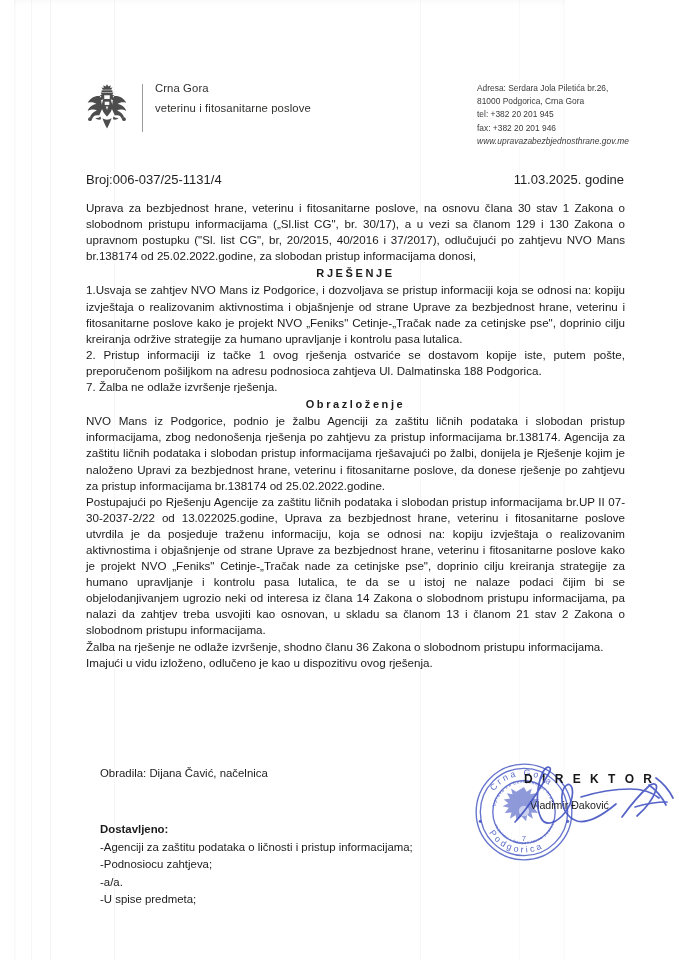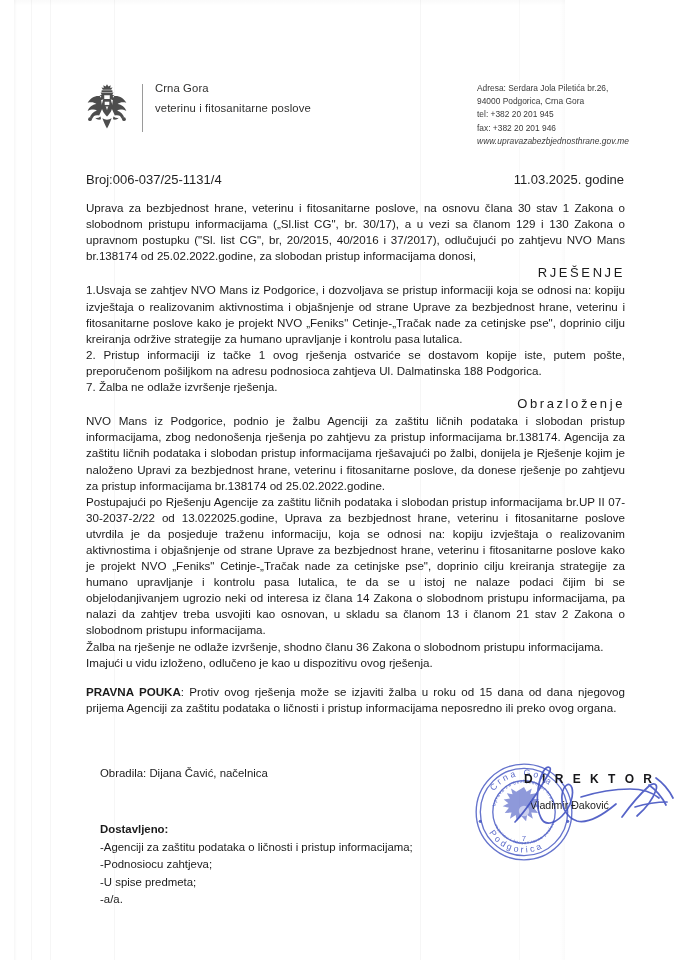--- a/index.html
+++ b/index.html
@@ -113,25 +113,25 @@
     line-height: 16.1px;
     color: #1b1b1b;
   }
   .para {
     text-align: justify;
     text-justify: inter-word;
     margin: 0;
   }
   .para.left { text-align: left; }
   .centered-heading {
-    text-align: right;
-    font-weight: normal;
+    text-align: center;
+    font-weight: bold;
     letter-spacing: 2.6px;
     margin: 1px 0 1px 0;
-    font-size: 13px;
+    font-size: 11px;
   }
   .gap-md { height: 13px; }
   b.strong { font-weight: bold; }
 
   
   .prepared-by {
     position: absolute;
     left: 86px;
     top: 767px;
     font-size: 11.4px;
@@ -241,21 +241,21 @@
       <div class="coat-divider"></div>
 
       <div class="org-lines">
         <div>Crna Gora</div>
         <div>veterinu i fitosanitarne poslove</div>
       </div>
     </div>
 
     <div class="address-block">
       <div>Adresa: Serdara Jola Piletića br.26,</div>
-      <div>94000 Podgorica, Crna Gora</div>
+      <div>81000 Podgorica, Crna Gora</div>
       <div>tel: +382 20 201 945</div>
       <div>fax: +382 20 201 946</div>
       <div class="www">www.upravazabezbjednosthrane.gov.me</div>
     </div>
   </div>
 
   <div class="ref-row">
     <span>Broj:006-037/25-1131/4</span>
     <span>11.03.2025. godine</span>
   </div>
@@ -272,21 +272,20 @@
 
     <div class="centered-heading">Obrazloženje</div>
 
     <p class="para">NVO Mans iz Podgorice, podnio je žalbu Agenciji za zaštitu ličnih podataka i slobodan pristup informacijama, zbog nedonošenja rješenja po zahtjevu za pristup informacijama  br.138174. Agencija za zaštitu ličnih podataka i slobodan pristup informacijama rješavajući po žalbi, donijela je Rješenje kojim je naloženo Upravi za bezbjednost hrane, veterinu i fitosanitarne poslove, da donese rješenje po zahtjevu za pristup informacijama  br.138174   od 25.02.2022.godine.</p>
     <p class="para">Postupajući po Rješenju Agencije za zaštitu ličnih podataka i slobodan pristup informacijama br.UP II 07-30-2037-2/22 od 13.022025.godine, Uprava za bezbjednost hrane, veterinu i fitosanitarne poslove utvrdila je da posjeduje traženu informaciju, koja se odnosi na: kopiju izvještaja o realizovanim aktivnostima i objašnjenje od strane Uprave za bezbjednost hrane, veterinu i fitosanitarne poslove kako je projekt NVO „Feniks" Cetinje-„Tračak nade za cetinjske pse", doprinio cilju kreiranja strategije za humano upravljanje i kontrolu pasa lutalica, te da se u istoj ne nalaze podaci čijim bi se objelodanjivanjem ugrozio neki od interesa iz člana 14 Zakona o slobodnom pristupu informacijama, pa nalazi da zahtjev treba usvojiti kao osnovan, u skladu sa članom 13 i članom 21 stav 2 Zakona o slobodnom pristupu informacijama.</p>
     <p class="para">Žalba na rješenje ne odlaže izvršenje, shodno članu 36 Zakona o slobodnom pristupu informacijama.</p>
     <p class="para left">Imajući u vidu izloženo, odlučeno je kao u dispozitivu ovog rješenja.</p>
 
     <div class="gap-md"></div>
 
-    <p class="para"><b class="strong">PRAVNA POUKA</b><span>: Protiv ovog rješenja može se izjaviti žalba u roku od 15 dana od dana njegovog prijema Agenciji za zaštitu podataka o ličnosti i pristup informacijama neposredno ili preko ovog organa.</span></p>
   </div>
 
   <div class="prepared-by">Obradila: Dijana Čavić, načelnica</div>
 
   <div class="signature-zone">
 
     <svg class="stamp" viewBox="0 0 200 200">
       <defs>
         <path id="arcTop" d="M 30 100 A 70 70 0 0 1 170 100"></path>
         <path id="arcBottom" d="M 22 100 A 78 78 0 0 0 178 100"></path>
@@ -334,17 +333,17 @@
         <path d="M258 98 C278 92 300 88 322 88"></path>
         <path d="M300 40 C314 50 326 64 334 80"></path>
       </g>
     </svg>
   </div>
 
   <div class="delivered">
     <div class="dl-title">Dostavljeno:</div>
     <div>-Agenciji za zaštitu podataka o ličnosti i pristup informacijama;</div>
     <div>-Podnosiocu zahtjeva;</div>
+    <div>-a/a.</div>
     <div>-U spise predmeta;</div>
-    <div>-a/a.</div>
   </div>
 
 </div>
 
 </body></html>

